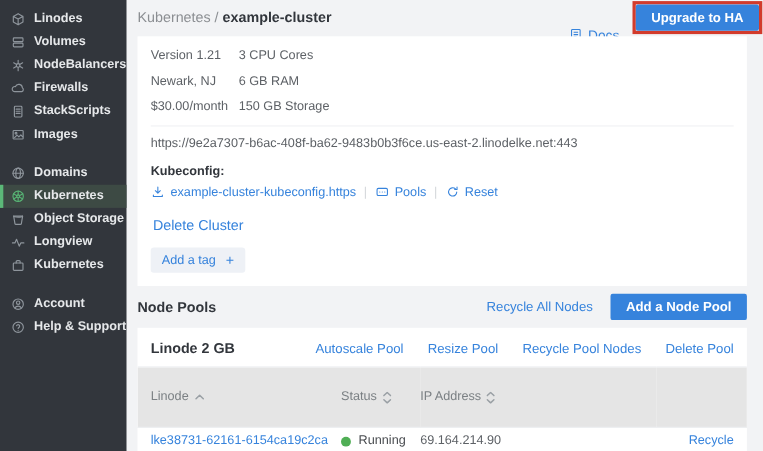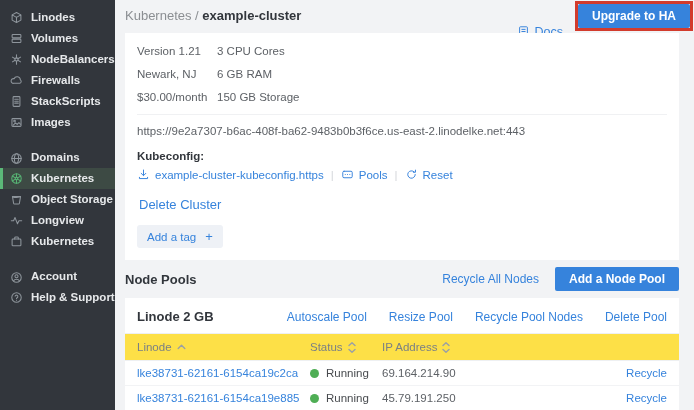--- a/index.html
+++ b/index.html
@@ -16,21 +16,21 @@
   .side-item {
     display:flex; align-items:center; gap:8px;
     padding:3px 6px 3px 10px; cursor:pointer;
     color:#e6e8ea; font-size:11.5px; font-weight:700; line-height:15px;
     border-left:3px solid transparent; padding-left:7px;
     white-space:nowrap;
   }
   .side-item svg { width:13px; height:13px; flex:0 0 13px; stroke:#8e959c; fill:none; stroke-width:1.3; stroke-linecap:round; stroke-linejoin:round; }
   .side-item.active { background:#3d4a44; border-left-color:#5bb878; }
   .side-item.active svg { stroke:#57b374; }
-  .gap-before { margin-top:14px;align-items:flex-end; }
+  .gap-before { margin-top:14px; }
 
   
   .main { flex:1; display:flex; flex-direction:column; min-width:0; }
 
   .topbar { height:31px; display:flex; align-items:center; padding:0 1px 0 10px; flex:0 0 31px; }
   .breadcrumb { font-size:13px; color:#8b8e92; }
   .breadcrumb .crumb-current { color:#32363c; font-weight:700; }
   .topbar-right { margin-left:auto; display:flex; align-items:center; gap:12px; }
   .docs-link { display:flex; align-items:flex-start; gap:5px; color:#3683dc; font-size:12.5px; cursor:pointer; text-decoration:none;margin-top:32px; }
   .docs-link svg { width:13px; height:13px; stroke:#3683dc; fill:none; stroke-width:1.2; }
@@ -65,22 +65,22 @@
   .band-right { margin-left:auto; display:flex; align-items:center; gap:16px; }
   .text-link { color:#3683dc; font-size:12px; cursor:pointer; white-space:nowrap; }
 
   .card-pool { flex:1; display:flex; flex-direction:column; overflow:hidden; }
   .pool-header { display:flex; align-items:center; padding:11px 12px 9px; }
   .pool-title { font-size:13px; font-weight:700; color:#32363c; }
   .pool-actions { margin-left:auto; display:flex; gap:22px; }
 
   table { width:100%; border-collapse:collapse; font-size:11.5px; }
   thead th {
-    background:#fde047; border-top:1px solid #eef0f2; border-bottom:1px solid #eef0f2;
-    font-weight:400; color:#7b8084; text-align:left; padding:7px 0; height:24px; cursor:pointer;
+    background:#e5e5e5; border-top:1px solid #eef0f2; border-bottom:1px solid #eef0f2;
+    font-weight:400; color:#7b8084; text-align:left; padding:21px 0; height:24px; cursor:pointer;
   }
   thead th .th-inner { display:flex; align-items:center; gap:5px; }
   thead th svg { stroke:#9aa0a5; fill:none; stroke-width:1.4; stroke-linecap:round; stroke-linejoin:round; }
   tbody td { border-bottom:1px solid #f2f3f5; padding:6px 0; height:25px; }
   .col-linode { width:185px; padding-left:12px !important; }
   .col-status { width:72px; }
   .col-ip { width:215px; }
   .col-action { text-align:right; padding-right:12px !important; }
   .cell-link { color:#3683dc; cursor:pointer; }
   .status-cell { display:flex; align-items:center; gap:7px; color:#484b4f; }

